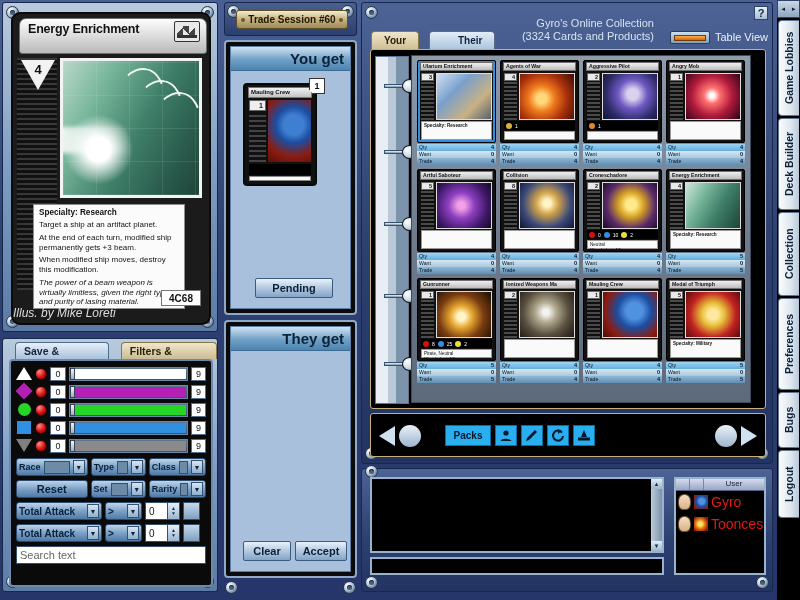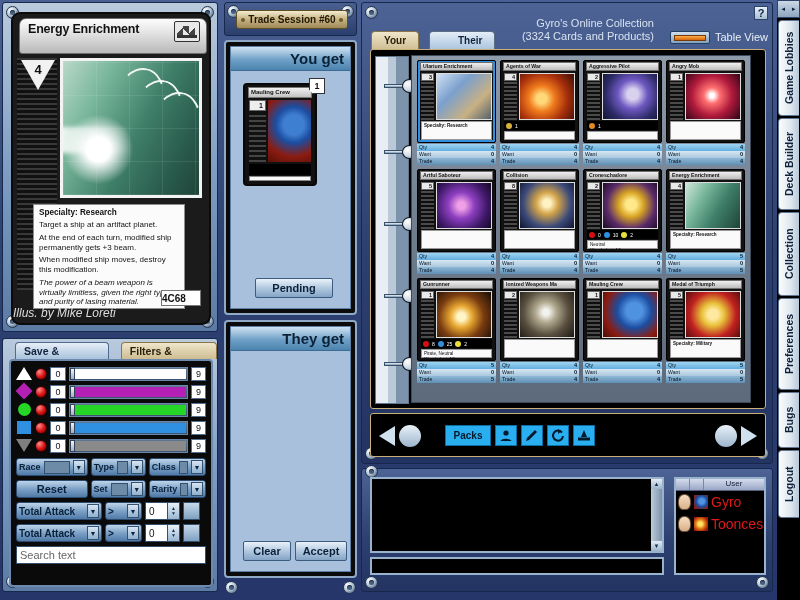--- a/index.html
+++ b/index.html
@@ -84,21 +84,21 @@
   .cardTextBox{
     position:absolute;left:20px;top:190px;width:152px;height:105px;
     background:#fbfbfb;border:1px solid #8e8e8e;padding:3px 5px;
   }
   .cardTextBox .sp{font-size:8.2px;font-weight:bold;color:#111;}
   .cardTextBox p{font-size:8px;color:#141414;line-height:1.22;margin-top:3px;}
   .cardTextBox p.ital{font-style:italic;}
   .cardCode{
     position:absolute;right:8px;bottom:17px;width:40px;height:16px;background:#fff;
     border:1px solid #777;font-size:10px;font-weight:bold;color:#111;
-    line-height:15px;
+    text-align:center;line-height:15px;
   }
   .cardIllus{
     position:absolute;left:0;bottom:3px;font-size:12px;font-style:italic;color:#ddd;
   }
 
   
   #filterFrame{
     position:absolute;left:0;top:336px;width:216px;height:254px;
     background:linear-gradient(180deg,#b9cadd,#7f9ec2 50%,#5b7ba4);
     border:1px solid #16284c;border-radius:3px;

